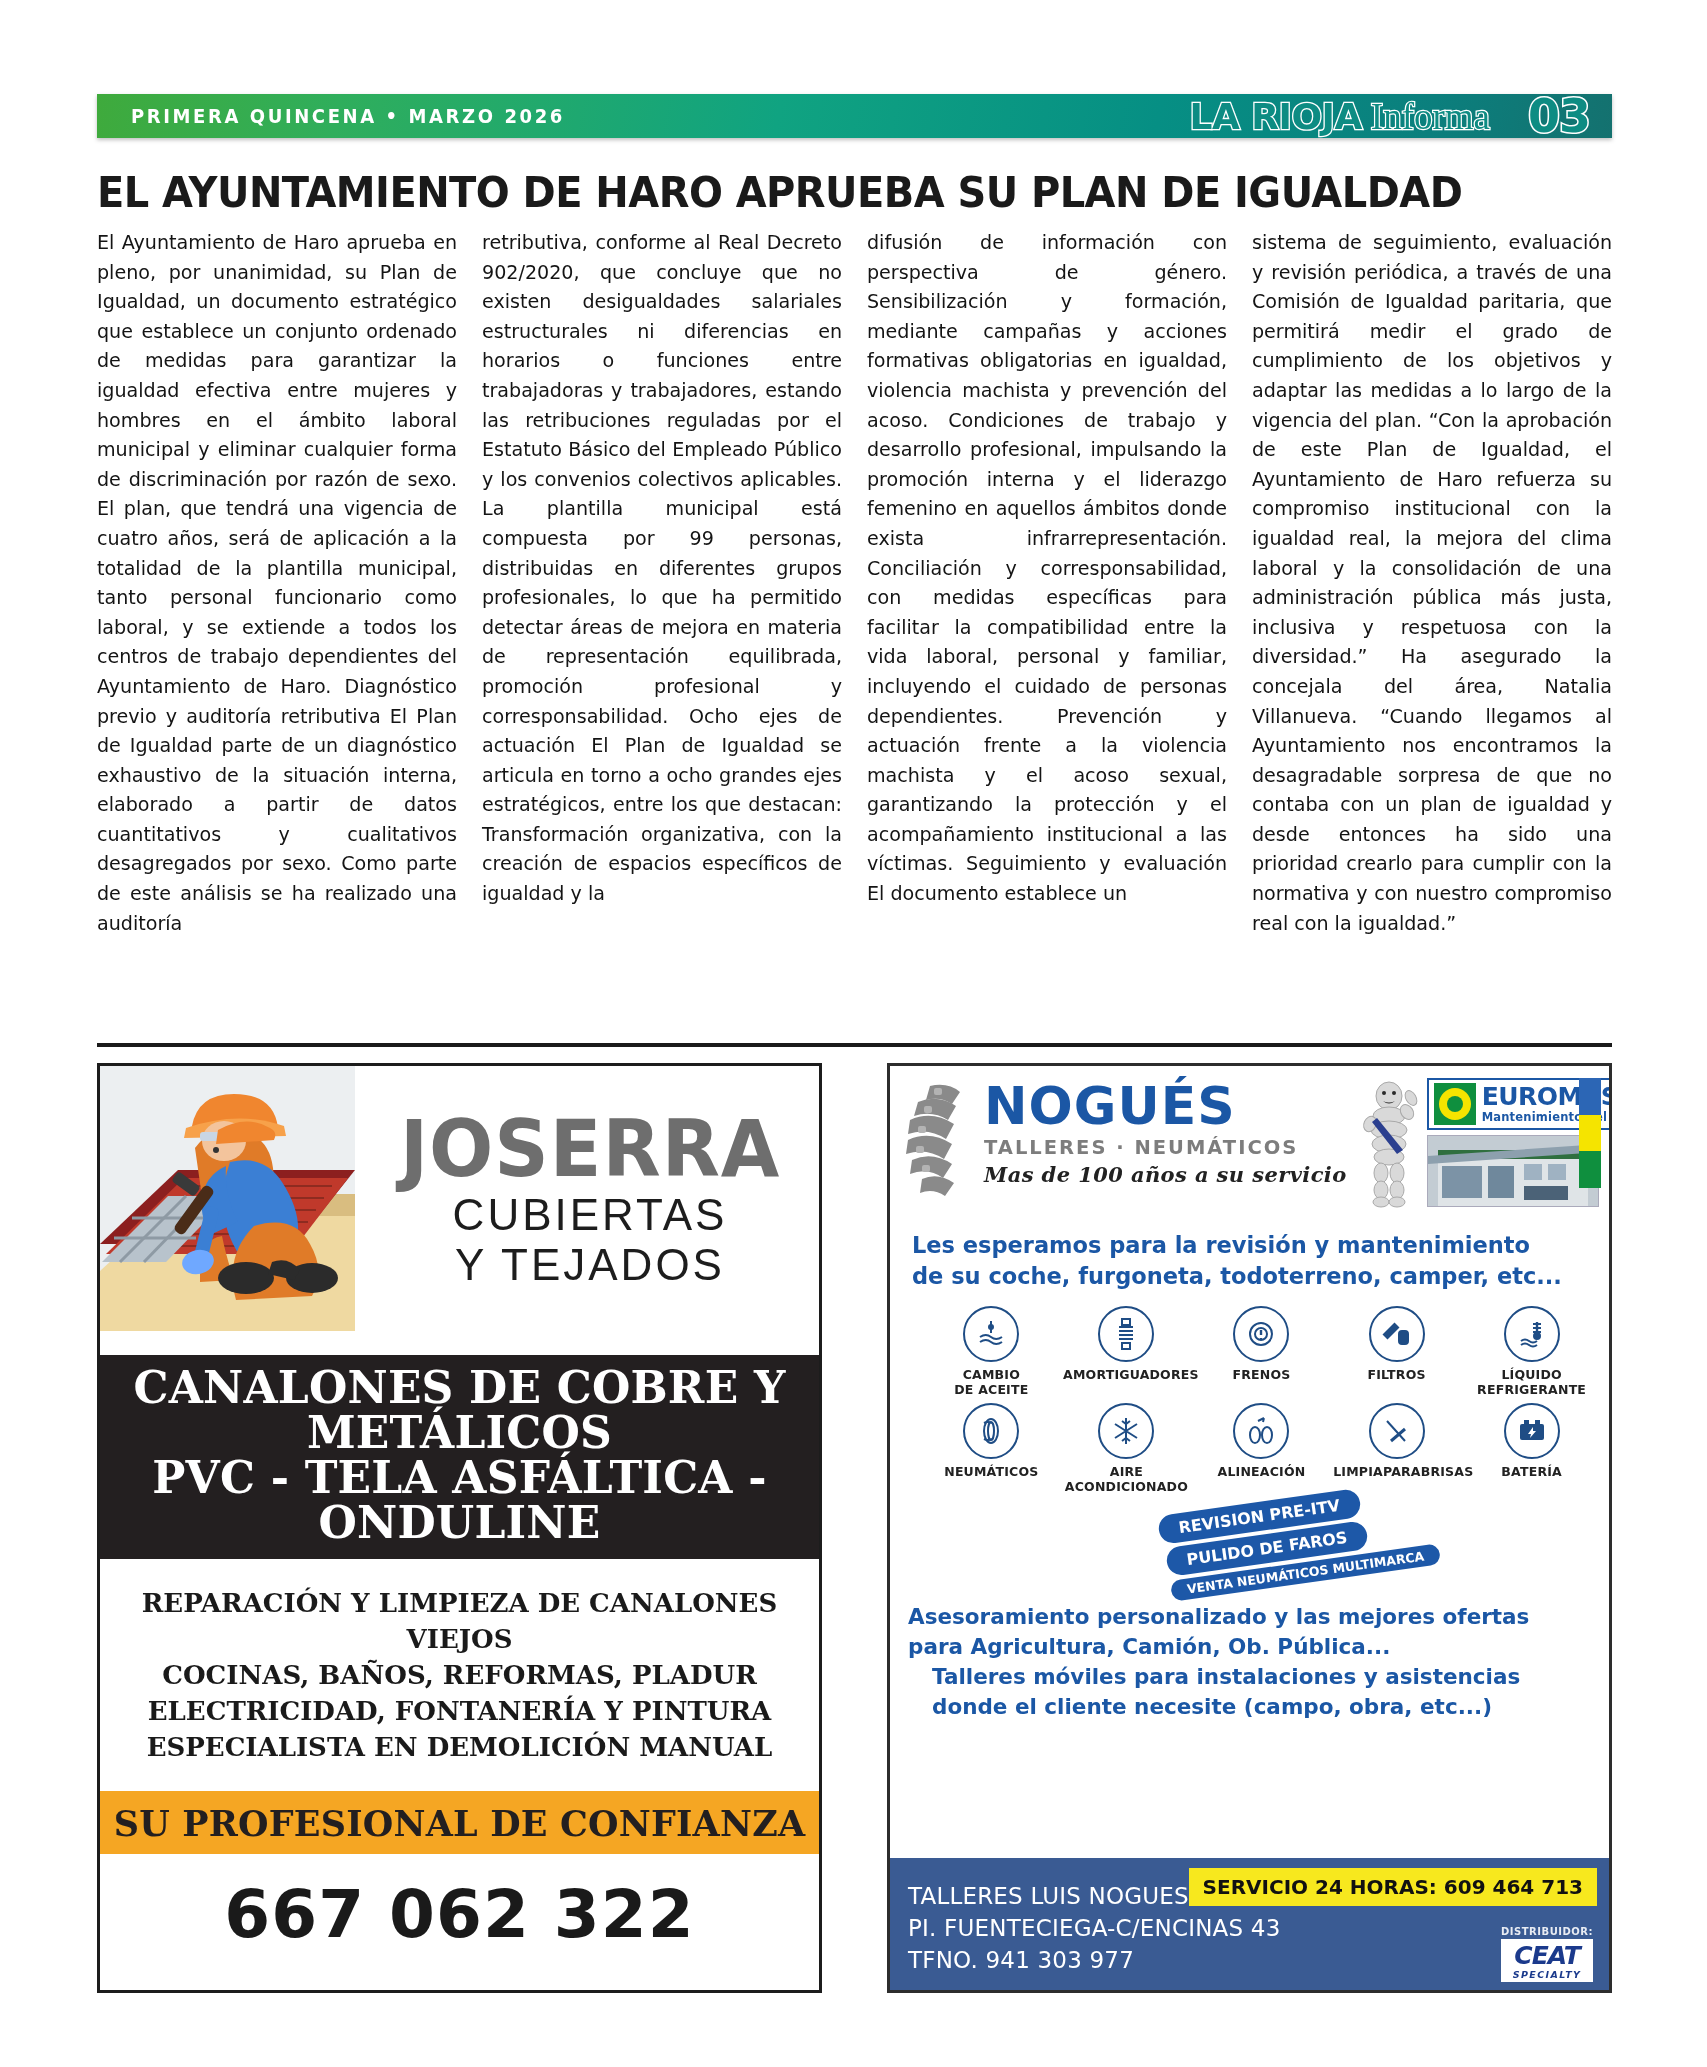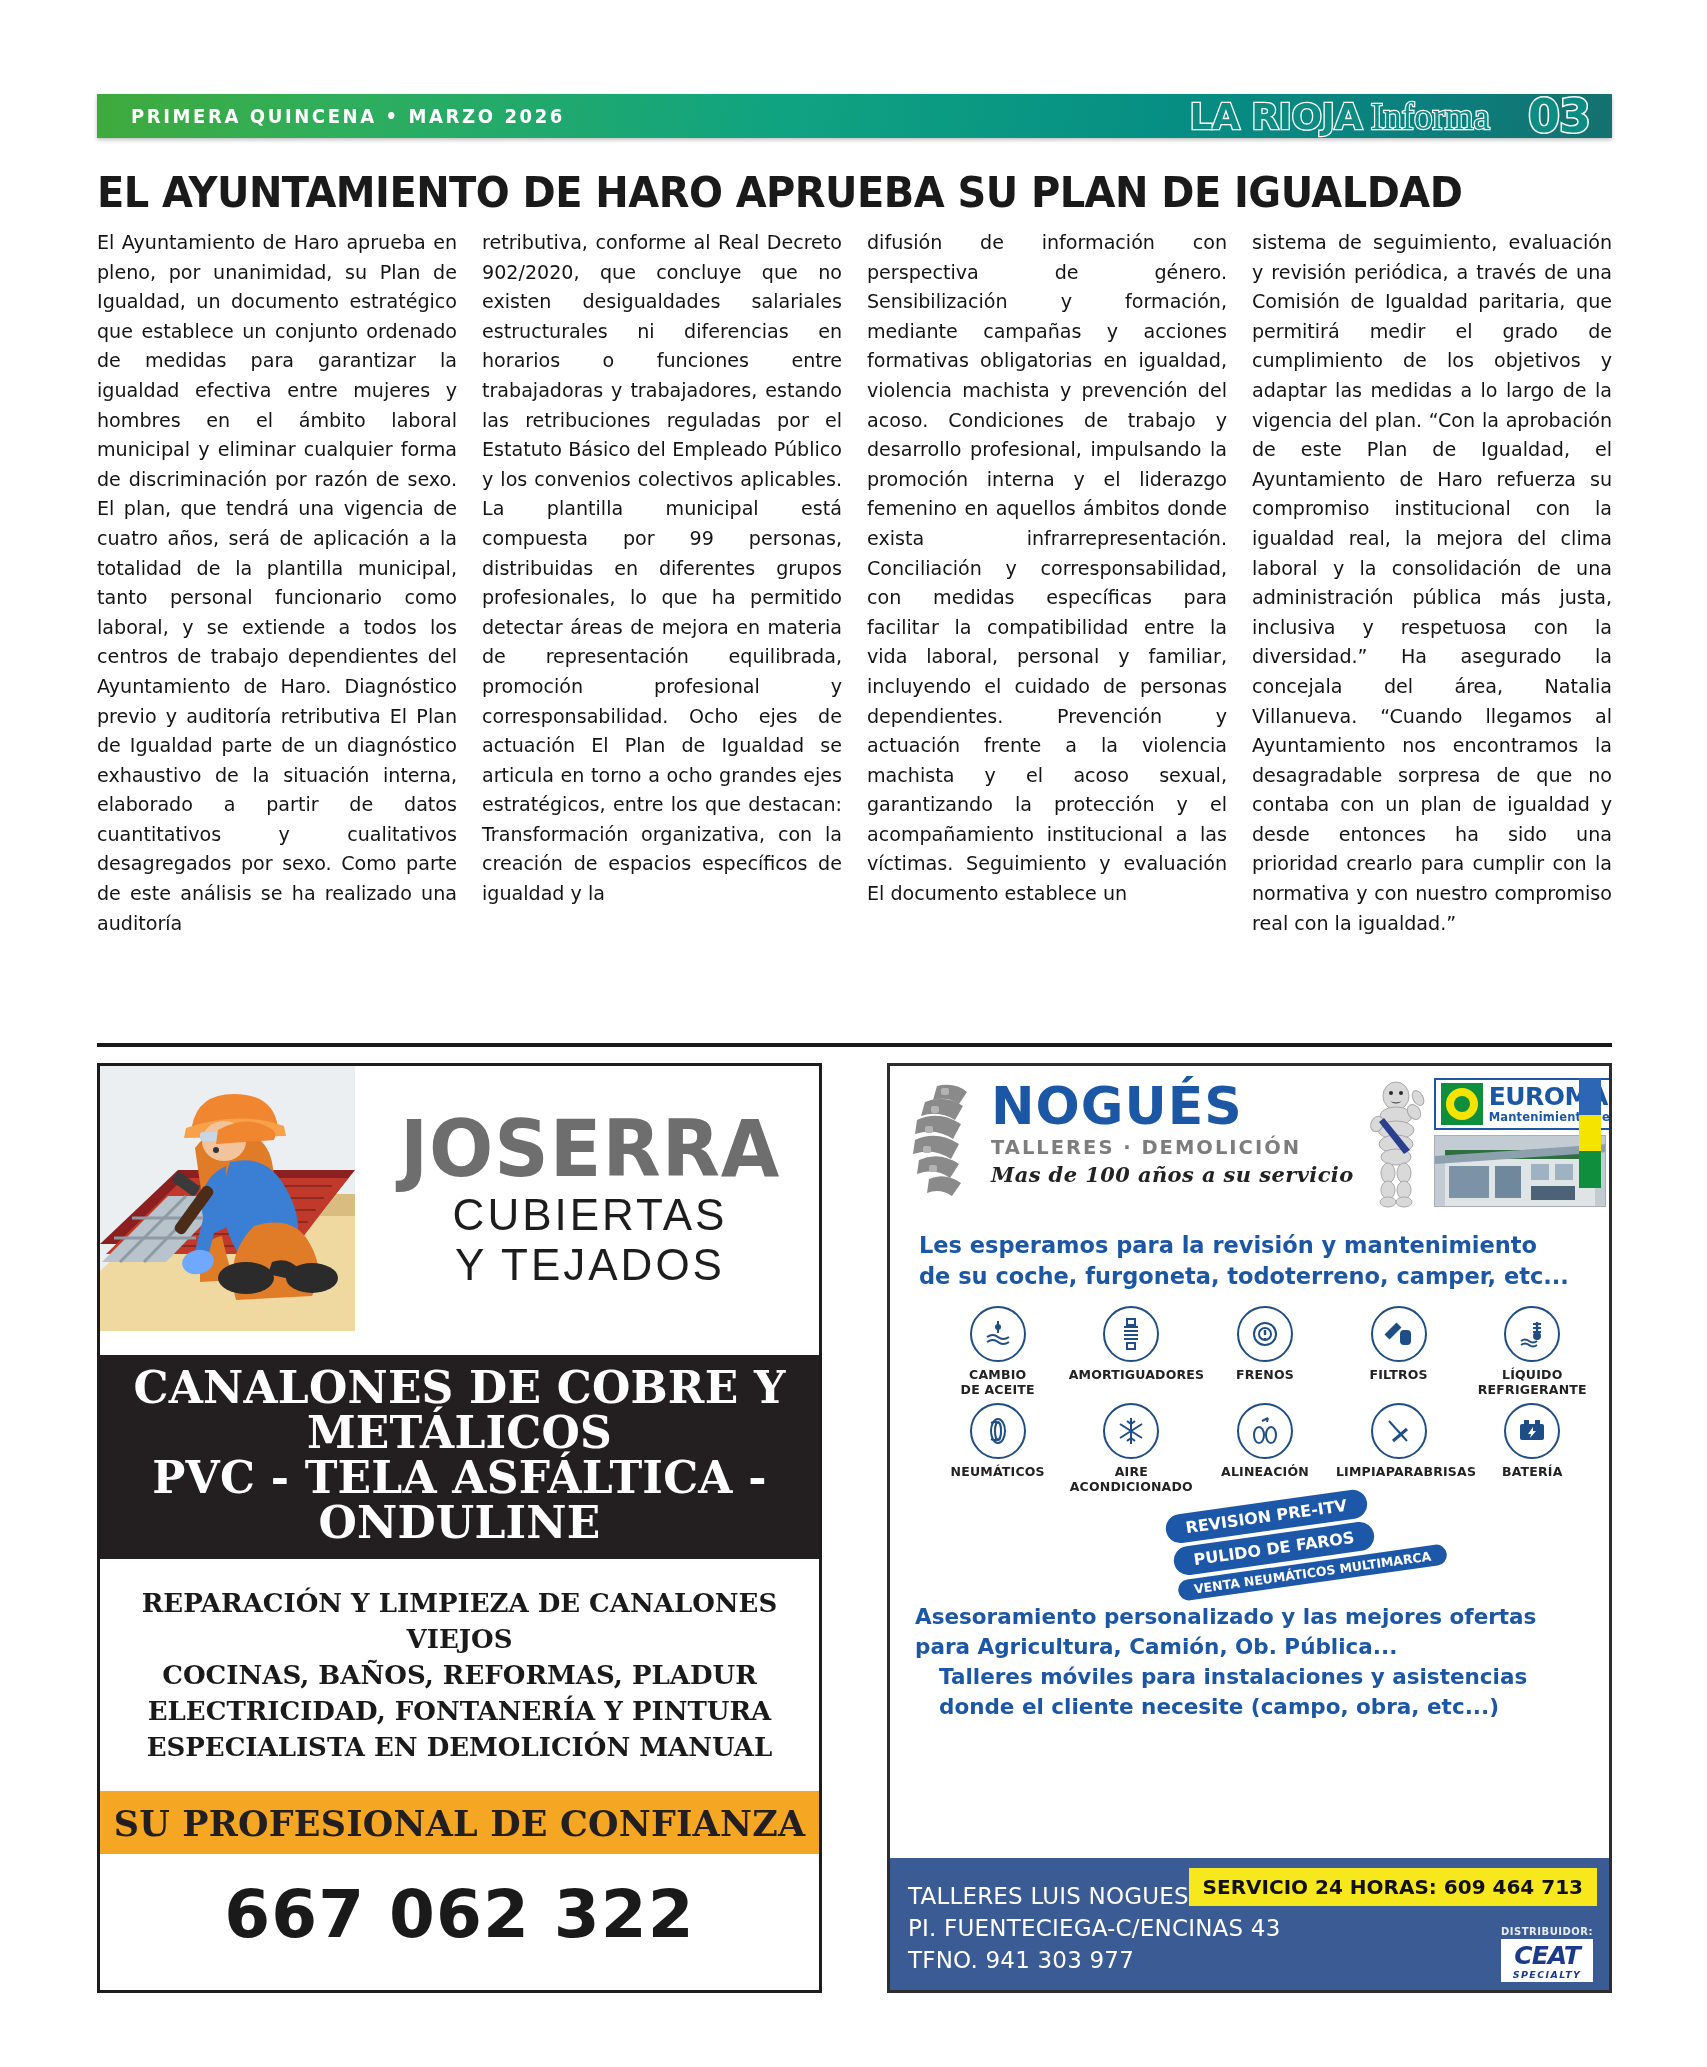--- a/index.html
+++ b/index.html
@@ -169,21 +169,21 @@
     font-weight: bold; font-size: 66px;
     color: #1a1a1a; padding: 22px 0 8px 0;
     letter-spacing: 1px;
   }
 
   
   .ad-nogues {
     position: absolute; right: 0; top: 0;
     width: 725px; height: 930px;
     border: 3px solid #2d2d2d;
-    background: #fff; overflow: hidden; padding-left: 7px;
+    background: #fff; overflow: hidden;
   }
   .ng-head { display: flex; align-items: flex-start; padding: 12px 10px 0 10px; height: 150px; }
   .ng-tire { width: 78px; height: 120px; position: relative; flex: none; margin-top: 4px; }
   .ng-titleblock { margin-left: 6px; flex: none; }
   .ng-name {
     font-family: "DejaVu Sans", sans-serif;
     font-weight: bold; font-size: 52px;
     color: #1b57a5; letter-spacing: 1px; line-height: 56px;
   }
   .ng-tag {
@@ -418,21 +418,21 @@
             <rect x="34" y="6" width="8" height="7" rx="2"></rect>
             <rect x="24" y="24" width="8" height="7" rx="2"></rect>
             <rect x="18" y="44" width="8" height="7" rx="2"></rect>
             <rect x="16" y="64" width="8" height="7" rx="2"></rect>
             <rect x="22" y="83" width="8" height="7" rx="2"></rect>
           </g>
         </svg>
       </div>
       <div class="ng-titleblock">
         <div class="ng-name">NOGUÉS</div>
-        <div class="ng-tag">TALLERES · DEMOLICIÓN</div>
+        <div class="ng-tag">TALLERES · NEUMÁTICOS</div>
         <div class="ng-slogan">Mas de 100 años a su servicio</div>
       </div>
       <div class="ng-michelin">
         <svg viewBox="0 0 60 130" width="60" height="130" aria-hidden="true">
           <g fill="#d9d9d9" stroke="#a9a9a9" stroke-width="1">
             <ellipse cx="30" cy="18" rx="13" ry="14"></ellipse>
             <ellipse cx="30" cy="38" rx="16" ry="9"></ellipse>
             <ellipse cx="30" cy="52" rx="18" ry="9"></ellipse>
             <ellipse cx="30" cy="66" rx="17" ry="9"></ellipse>
             <ellipse cx="30" cy="79" rx="15" ry="8"></ellipse>

